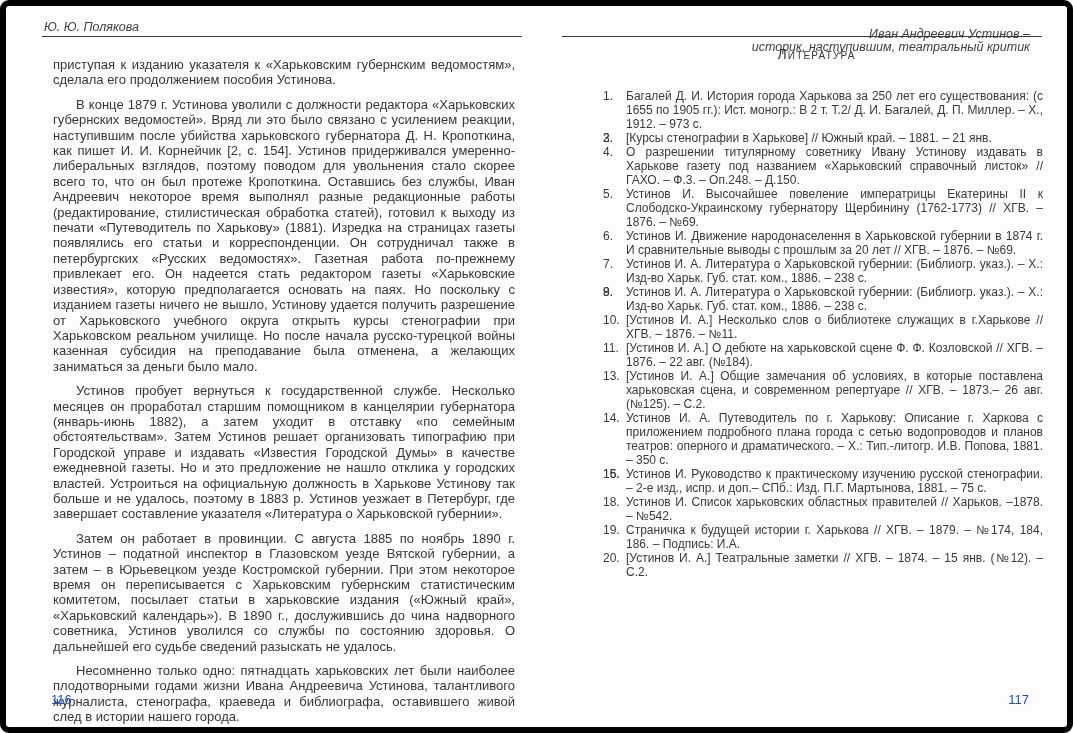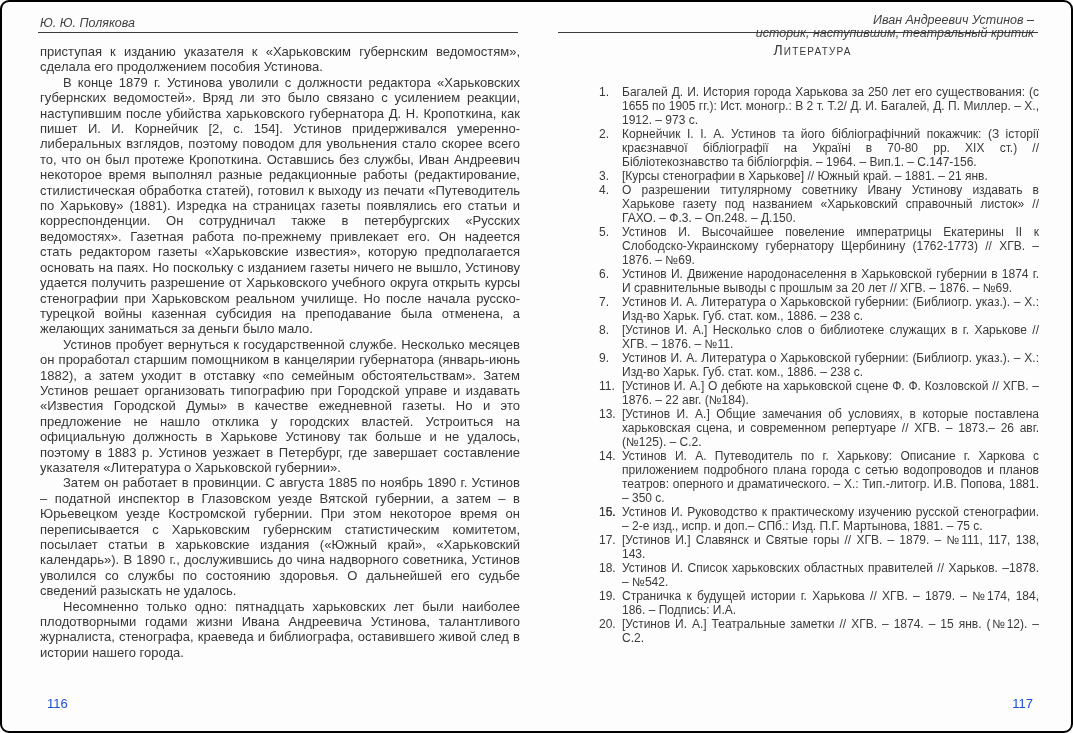--- a/index.html
+++ b/index.html
@@ -1,48 +1,48 @@
 <!DOCTYPE html>
 <html lang="ru"><head>
 <meta charset="utf-8">
 <style>
   html,body{margin:0;padding:0;background:#ffffff;}
   .sheet{
     position:relative;
     width:1073px;height:733px;
     box-sizing:border-box;
-    border:2px solid #000000;
+    border:6px solid #000000;
     border-radius:9px;
     background:#fdfdfd;
     font-family:"Liberation Sans", sans-serif;
     color:#3a3a3a;
     overflow:hidden;
   }
   .running-hdr{
     position:absolute;
     font-style:italic;
     font-size:12.5px;
     color:#414141;
     white-space:nowrap;
   }
   .hdr-left{left:38px;top:14px;}
-  .hdr-right{right:37px;top:12px;text-align:right;line-height:13px;}
+  .hdr-right{right:37px;top:22px;text-align:right;line-height:13px;}
   .rule{
     position:absolute;top:30px;height:0;
     border-top:1.7px solid #3c3c3c;
     width:480px;
   }
   .rule-left{left:36px;}
   .rule-right{left:556px;}
   .page-left{
     position:absolute;left:38px;top:42px;width:480px;
     font-size:13px;line-height:15.4px;
     text-align:justify;color:#373737;
   }
-  .page-left p{margin:0;text-indent:23px;}
+  .page-left p{margin:9px;text-indent:23px;}
   .page-left p.first{text-indent:0;}
   .page-right{
     position:absolute;left:556px;top:40px;width:481px;
   }
   .lit-title{
     text-align:center;
     font-variant:small-caps;
     font-size:14px;
     letter-spacing:1.2px;
     color:#383838;
@@ -88,21 +88,20 @@
   <div class="page-right">
     <div class="lit-title">Литература</div>
 
     <div class="refs">
       <div class="ref">
         <span class="ref-num">1.</span>
         <span class="ref-text">Багалей Д. И. История города Харькова за 250 лет его существования: (с 1655 по 1905 гг.): Ист. моногр.: В 2 т. Т.2/ Д. И. Багалей, Д. П. Миллер. – Х., 1912. – 973 с.</span>
       </div>
       <div class="ref">
         <span class="ref-num">2.</span>
-        <span class="ref-text">Корнейчик І. І. А. Устинов та його бібліографічний покажчик: (З історії краєзнавчої бібліографії на Україні в 70-80 рр. XIX ст.) // Бібліотекознавство та бібліогрфія. – 1964. – Вип.1. – С.147-156.</span>
       </div>
       <div class="ref">
         <span class="ref-num">3.</span>
         <span class="ref-text">[Курсы стенографии в Харькове] // Южный край. – 1881. – 21 янв.</span>
       </div>
       <div class="ref">
         <span class="ref-num">4.</span>
         <span class="ref-text">О разрешении титулярному советнику Ивану Устинову издавать в Харькове газету под названием «Харьковский справочный листок» // ГАХО. – Ф.3. – Оп.248. – Д.150.</span>
       </div>
       <div class="ref">
@@ -112,48 +111,47 @@
       <div class="ref">
         <span class="ref-num">6.</span>
         <span class="ref-text">Устинов И. Движение народонаселення в Харьковской губернии в 1874 г. И сравнительные выводы с прошлым за 20 лет // ХГВ. – 1876. – №69.</span>
       </div>
       <div class="ref">
         <span class="ref-num">7.</span>
         <span class="ref-text">Устинов И. А. Литература о Харьковской губернии: (Библиогр. указ.). – Х.: Изд-во Харьк. Губ. стат. ком., 1886. – 238 с.</span>
       </div>
       <div class="ref">
         <span class="ref-num">8.</span>
-        <span class="ref-text">[Устинов И. А.] Несколько слов о библиотеке служащих в г. Харькове // ХГВ. – 1876. – №11.</span>
       </div>
       <div class="ref">
         <span class="ref-num">9.</span>
         <span class="ref-text">Устинов И. А. Литература о Харьковской губернии: (Библиогр. указ.). – Х.: Изд-во Харьк. Губ. стат. ком., 1886. – 238 с.</span>
+      </div>
+      <div class="ref">
+        <span class="ref-num">10.</span>
+        <span class="ref-text">[Устинов И. А.] Несколько слов о библиотеке служащих в г.Харькове // ХГВ. – 1876. – №11.</span>
       </div>
       <div class="ref">
         <span class="ref-num">11.</span>
         <span class="ref-text">[Устинов И. А.] О дебюте на харьковской сцене Ф. Ф. Козловской // ХГВ. – 1876. – 22 авг. (№184).</span>
       </div>
       <div class="ref">
         <span class="ref-num">13.</span>
         <span class="ref-text">[Устинов И. А.] Общие замечания об условиях, в которые поставлена харьковская сцена, и современном репертуаре // ХГВ. – 1873.– 26 авг. (№125). – С.2.</span>
       </div>
       <div class="ref">
         <span class="ref-num">14.</span>
         <span class="ref-text">Устинов И. А. Путеводитель по г. Харькову: Описание г. Харкова с приложением подробного плана города с сетью водопроводов и планов театров: оперного и драматического. – Х.: Тип.-литогр. И.В. Попова, 1881. – 350 с.</span>
       </div>
       <div class="ref">
         <span class="ref-num">15.</span>
       </div>
       <div class="ref">
         <span class="ref-num">16.</span>
         <span class="ref-text">Устинов И. Руководство к практическому изучению русской стенографии. – 2-е изд., испр. и доп.– СПб.: Изд. П.Г. Мартынова, 1881. – 75 с.</span>
-      </div>
-      <div class="ref">
-        <span class="ref-num">17.</span>
-        <span class="ref-text">[Устинов И.] Славянск и Святые горы // ХГВ. – 1879. – №111, 117, 138, 143.</span>
       </div>
       <div class="ref">
         <span class="ref-num">18.</span>
         <span class="ref-text">Устинов И. Список харьковских областных правителей // Харьков. –1878. – №542.</span>
       </div>
       <div class="ref">
         <span class="ref-num">19.</span>
         <span class="ref-text">Страничка к будущей истории г. Харькова // ХГВ. – 1879. – №174, 184, 186. – Подпись: И.А.</span>
       </div>
       <div class="ref">

